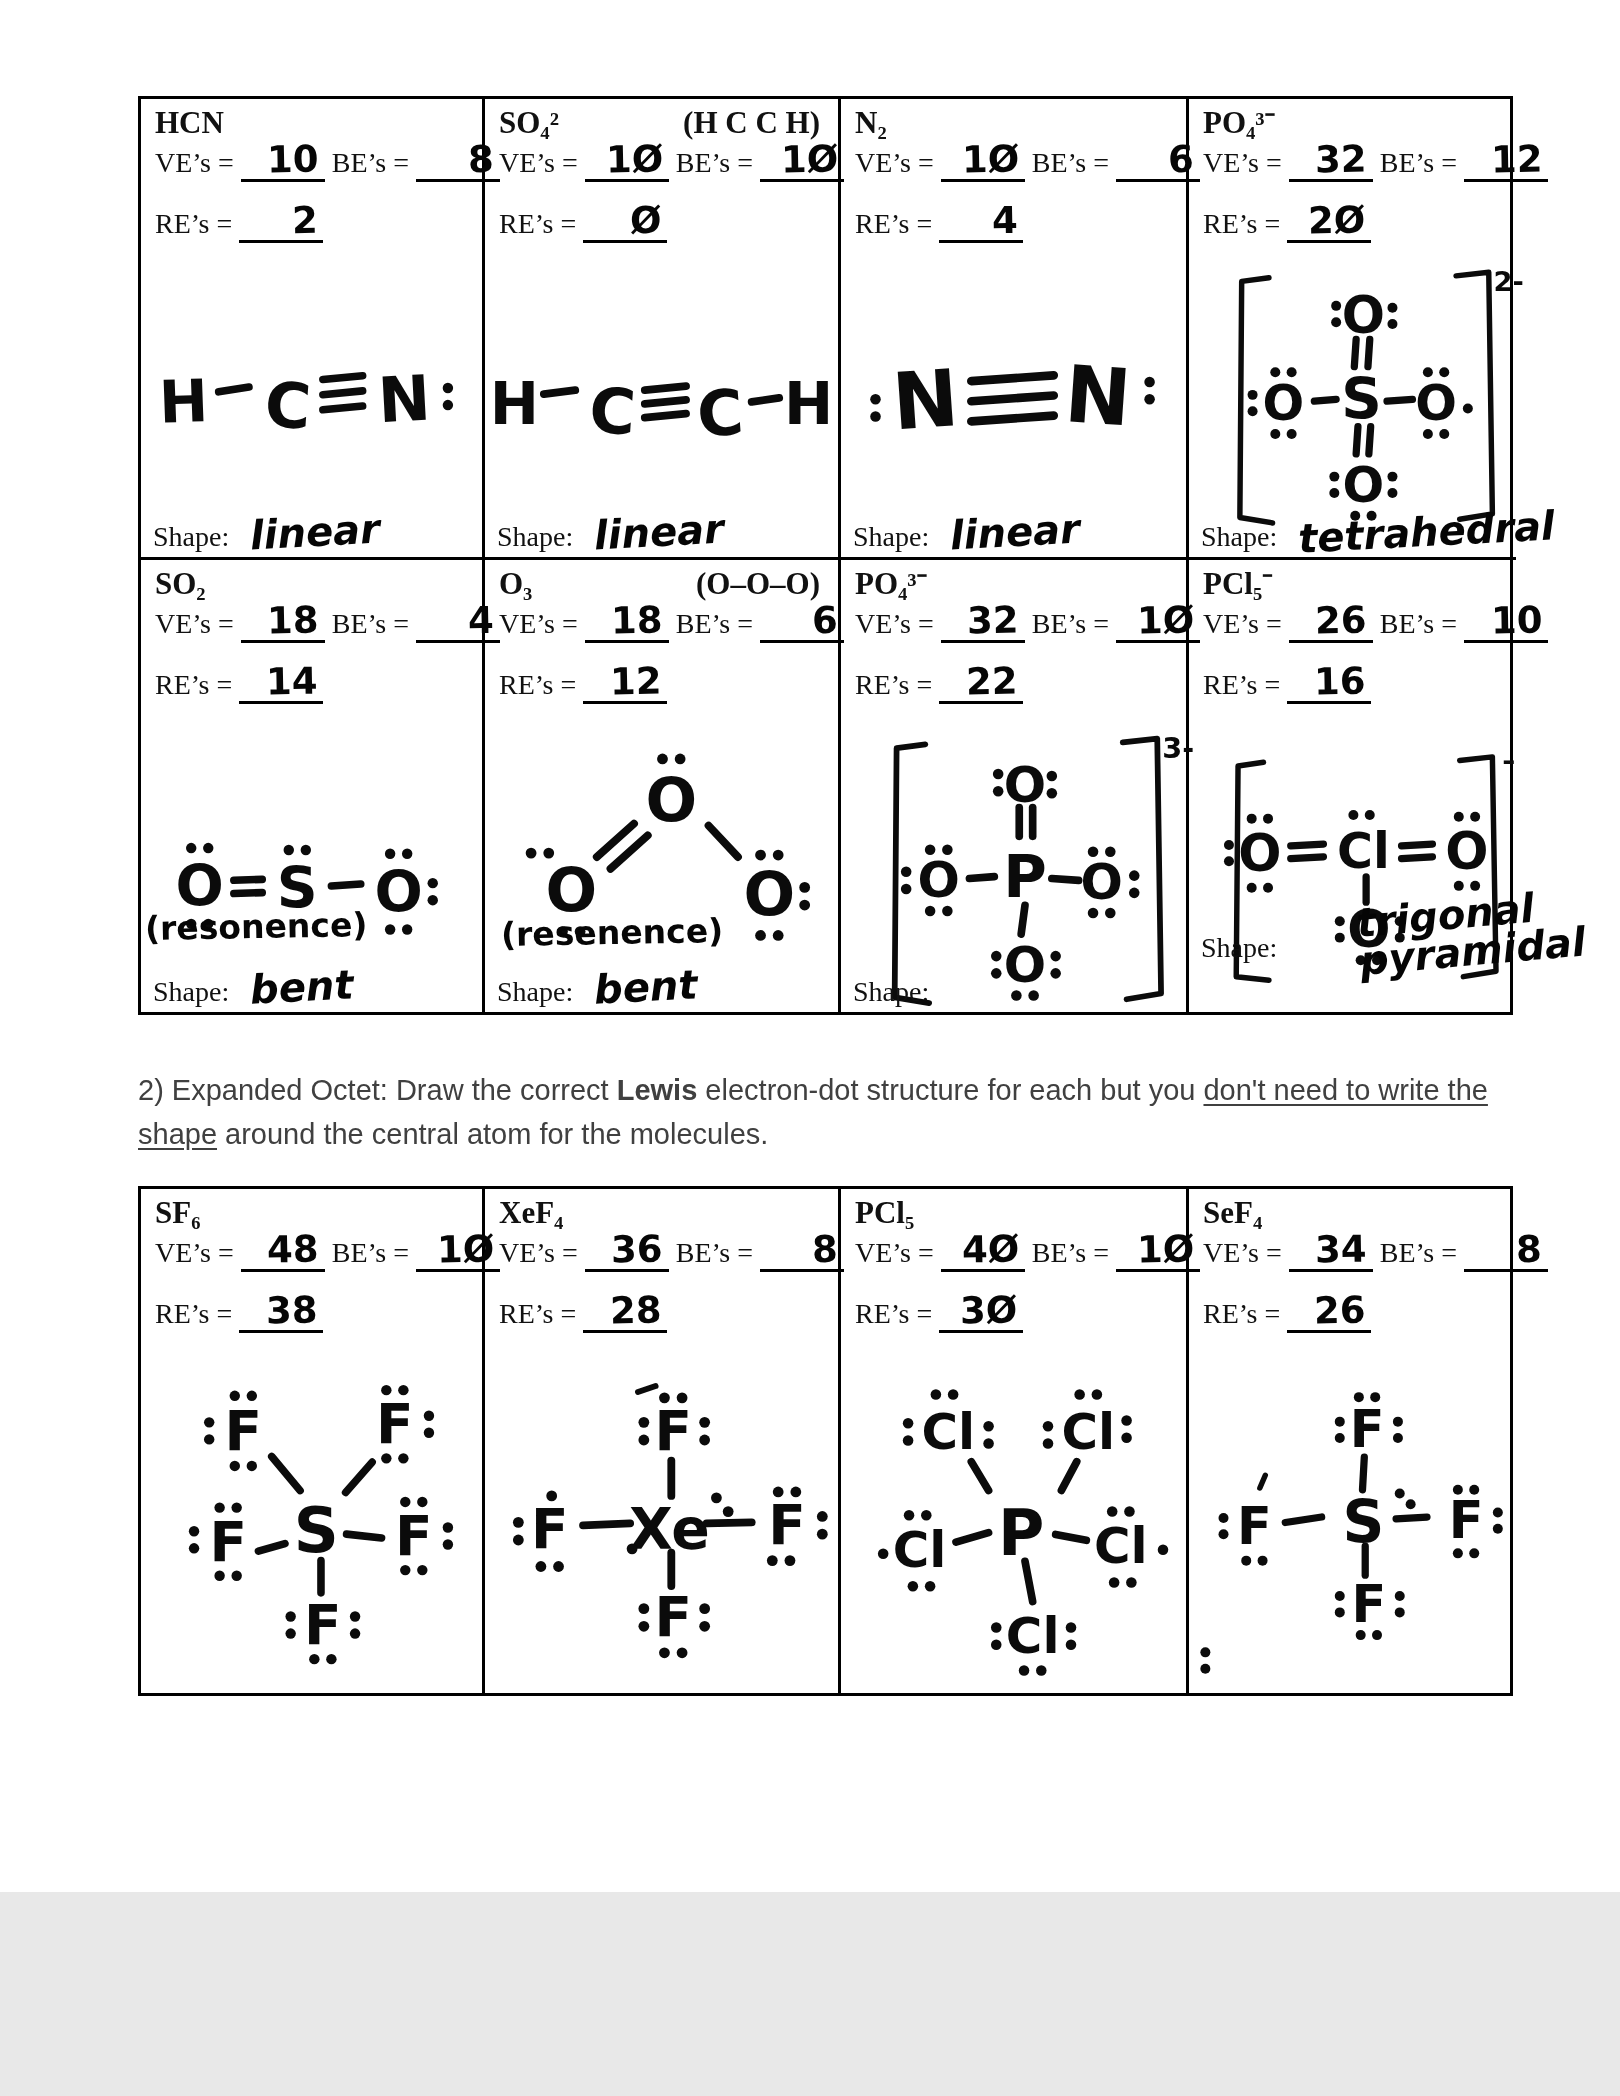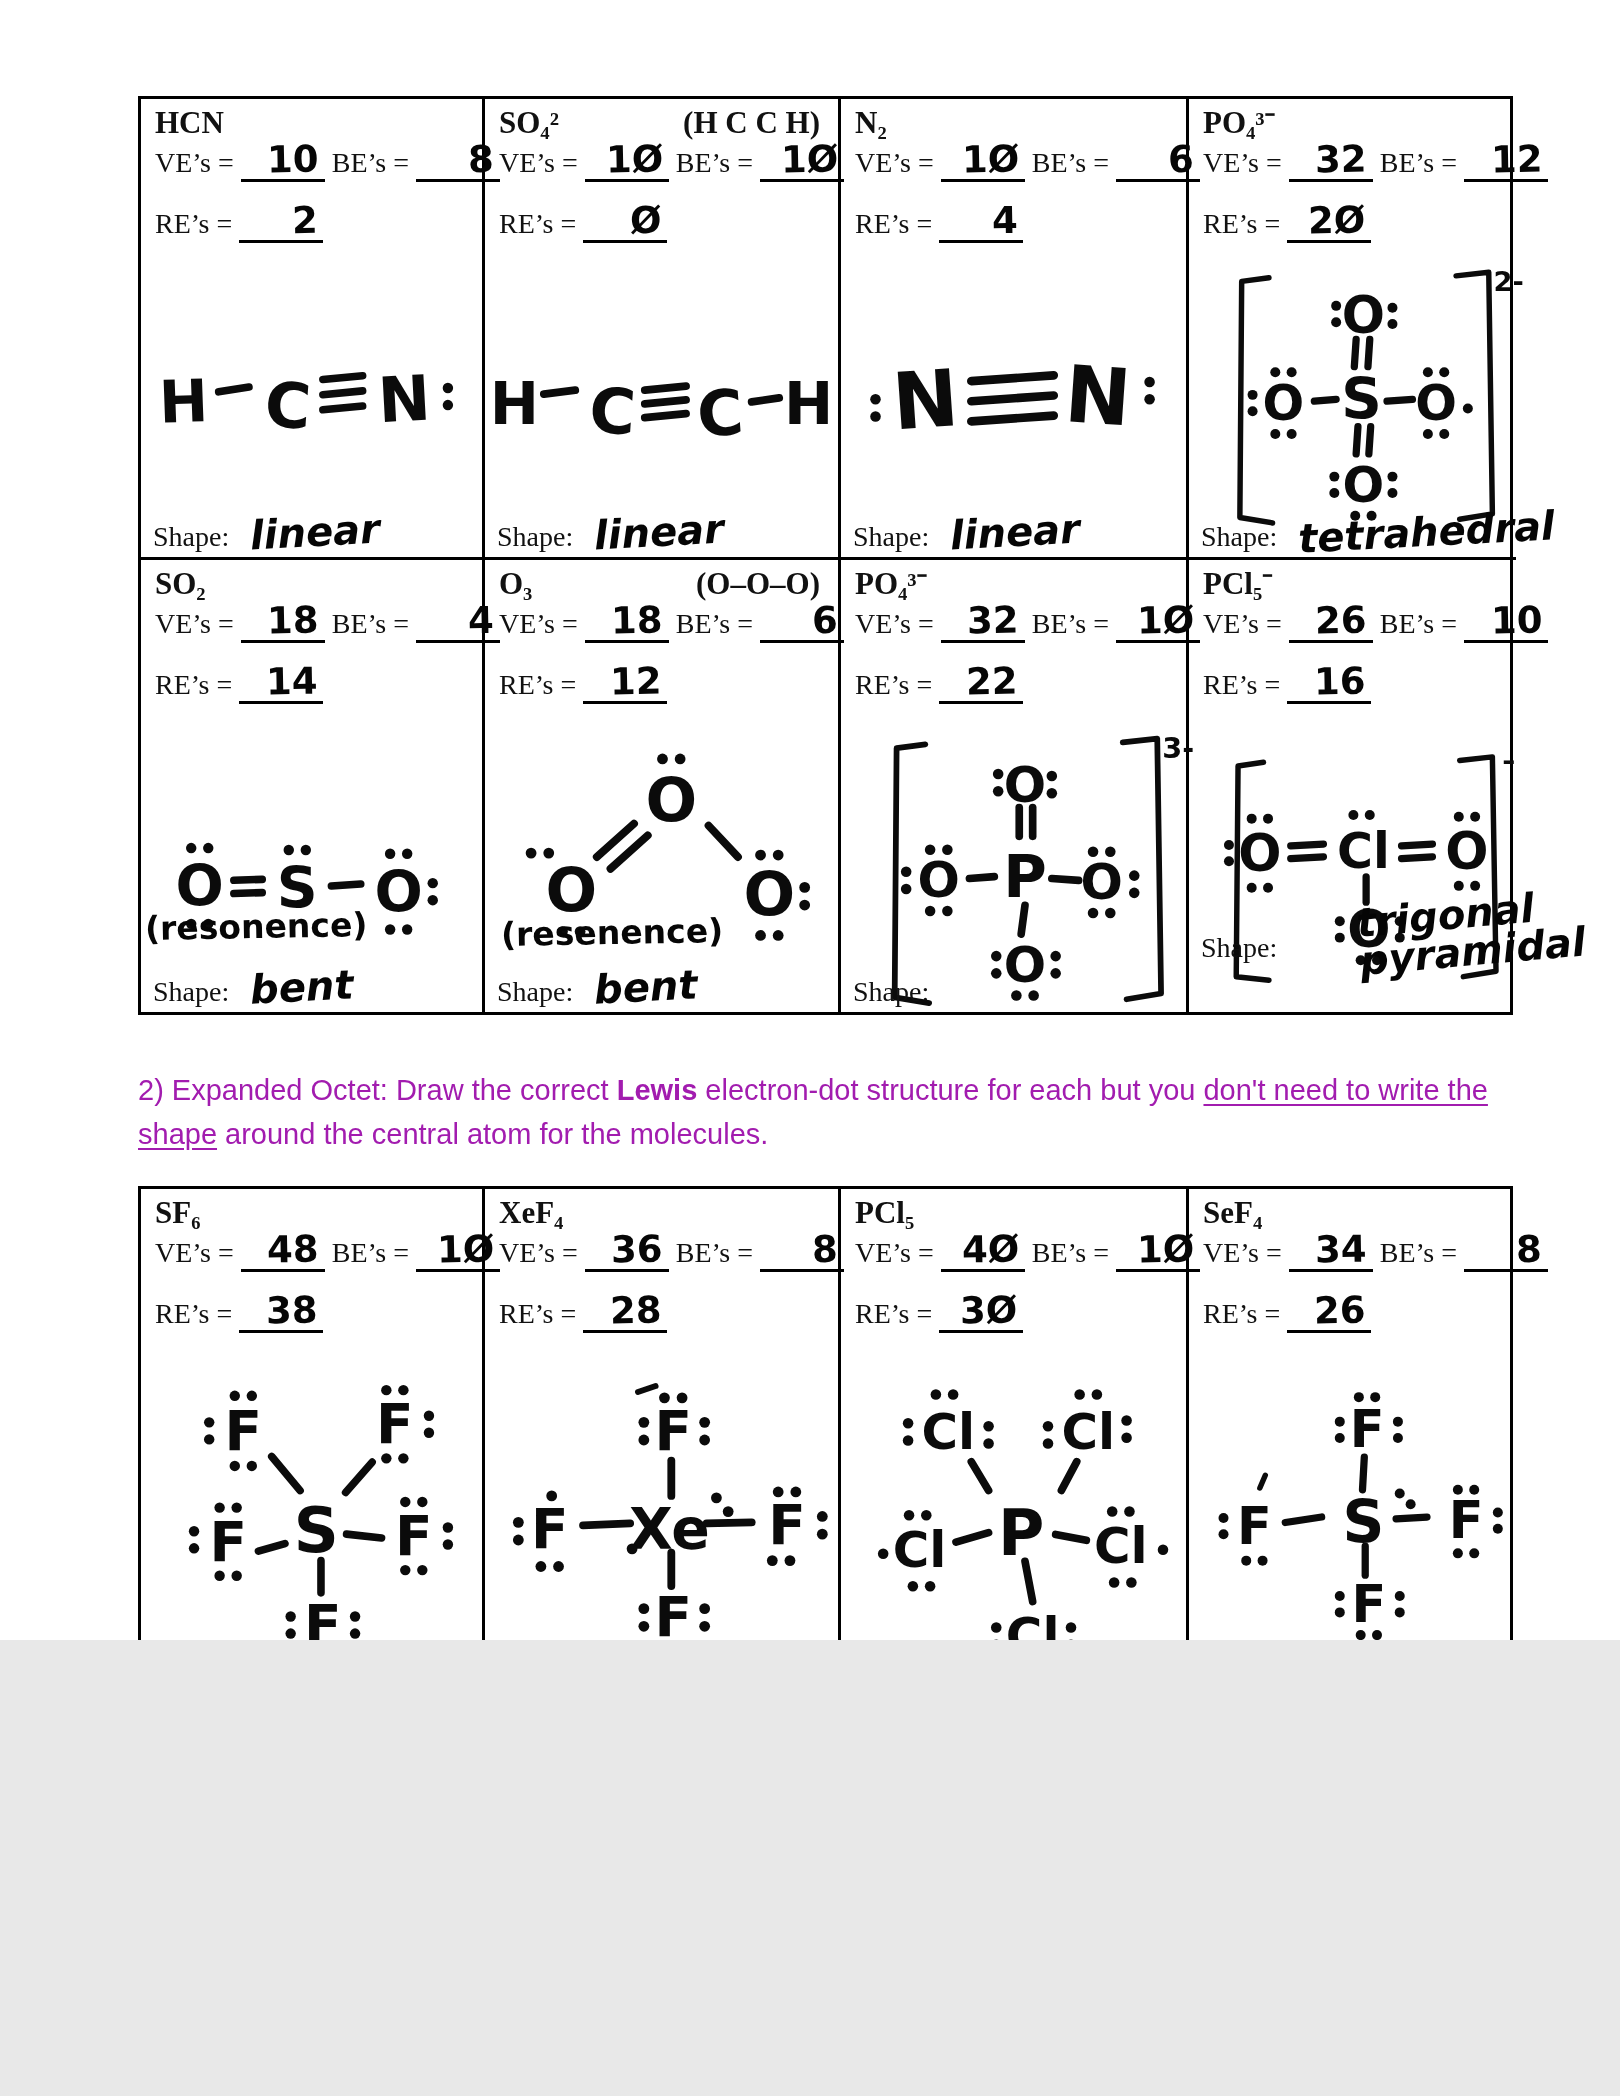--- a/index.html
+++ b/index.html
@@ -1,16 +1,16 @@
 <!DOCTYPE html>
 <html><head>
 <meta charset="utf-8">
 <style>
   html,body{margin:0;padding:0;background:#e8e8e8;}
-  #page{position:relative;width:1620px;height:1640px;background:#ffffff;overflow:hidden;
+  #page{position:relative;width:1620px;height:1892px;background:#ffffff;overflow:hidden;
         font-family:"Liberation Serif",serif;color:#111;}
   .tbl{position:absolute;left:138px;width:1375px;display:grid;
        grid-template-columns:344px 356px 348px 327px;
        border:3px solid #000;box-sizing:border-box;background:#fff;}
   #tbl1{top:96px;}
   #tbl2{top:1186px;}
   .cell{position:relative;border-right:3px solid #000;border-bottom:3px solid #000;
         box-sizing:border-box;padding:6px 12px 0 14px;overflow:visible;}
   .cell.lastcol{border-right:none;}
   .cell.lastrow{border-bottom:none;}
@@ -33,21 +33,21 @@
   .annot{position:absolute;left:4px;bottom:66px;font-family:"DejaVu Sans",sans-serif;
          font-weight:700;font-size:33px;color:#060606;transform:rotate(-1deg);white-space:nowrap;}
   .annot.o3{left:16px;bottom:60px;}
   .shapeline{position:absolute;left:12px;bottom:4px;font-size:28px;white-space:nowrap;}
   .script{font-family:"DejaVu Sans",sans-serif;font-weight:700;font-style:italic;
           font-size:40px;color:#050505;display:inline-block;transform:rotate(-3deg);
           margin-left:14px;vertical-align:baseline;line-height:.9;}
   .script.wrap2{white-space:normal;width:230px;line-height:.95;position:relative;
                 top:-38px;left:60px;transform:rotate(-5deg);vertical-align:top;}
   #instruction{position:absolute;left:138px;top:1040px;width:1396px;
-               font-family:"Liberation Sans",sans-serif;font-size:29px;line-height:1.5;color:#a21caf;}
+               font-family:"Liberation Sans",sans-serif;font-size:29px;line-height:1.5;color:#404040;}
   #instruction u{text-underline-offset:4px;}
 </style>
 </head>
 <body>
 
 <div id="page">
 
   <div class="tbl" id="tbl1">
 
     <div class="cell r1">

